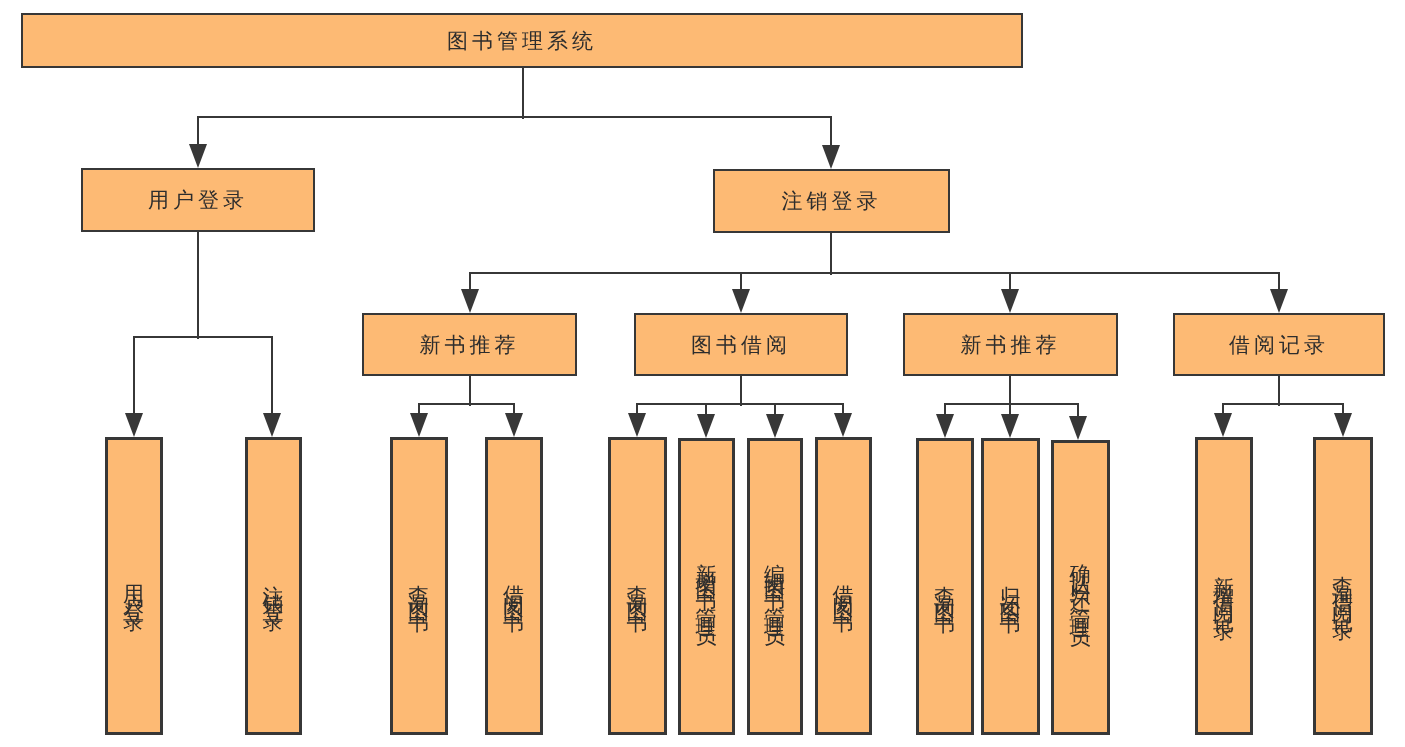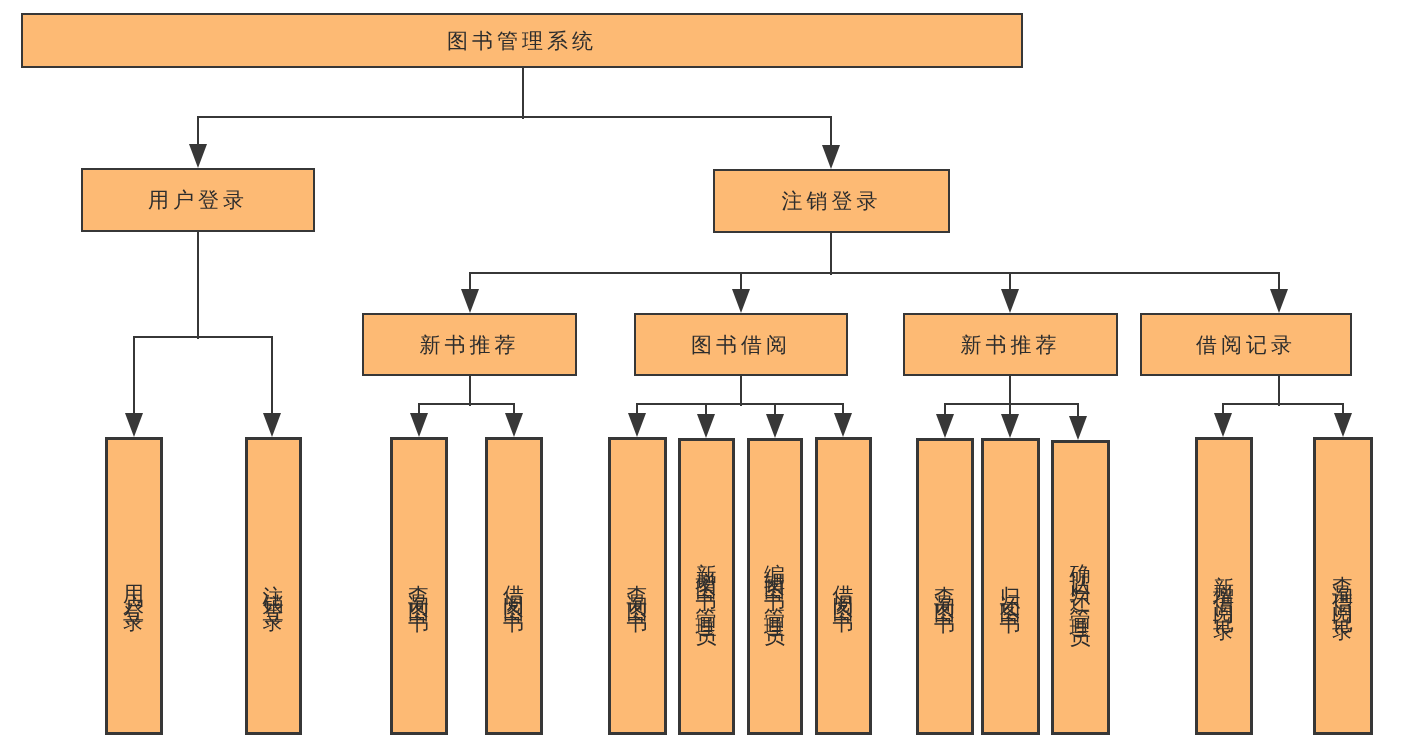--- a/index.html
+++ b/index.html
@@ -59,21 +59,21 @@
 
   <div class="box" style="left:362px;top:313px;width:215px;height:63px;">
     <span class="lbl">新书推荐</span>
   </div>
   <div class="box" style="left:634px;top:313px;width:214px;height:63px;">
     <span class="lbl">图书借阅</span>
   </div>
   <div class="box" style="left:903px;top:313px;width:215px;height:63px;">
     <span class="lbl">新书推荐</span>
   </div>
-  <div class="box" style="left:1140px;top:313px;width:212px;height:63px;">
+  <div class="box" style="left:1173px;top:313px;width:212px;height:63px;">
     <span class="lbl">借阅记录</span>
   </div>
 
   <div class="box leaf" style="left:105px;top:437px;width:58px;height:298px;">
     <span class="lbl">用户登录</span>
   </div>
   <div class="box leaf" style="left:245px;top:437px;width:57px;height:298px;">
     <span class="lbl">注销登录</span>
   </div>
 

